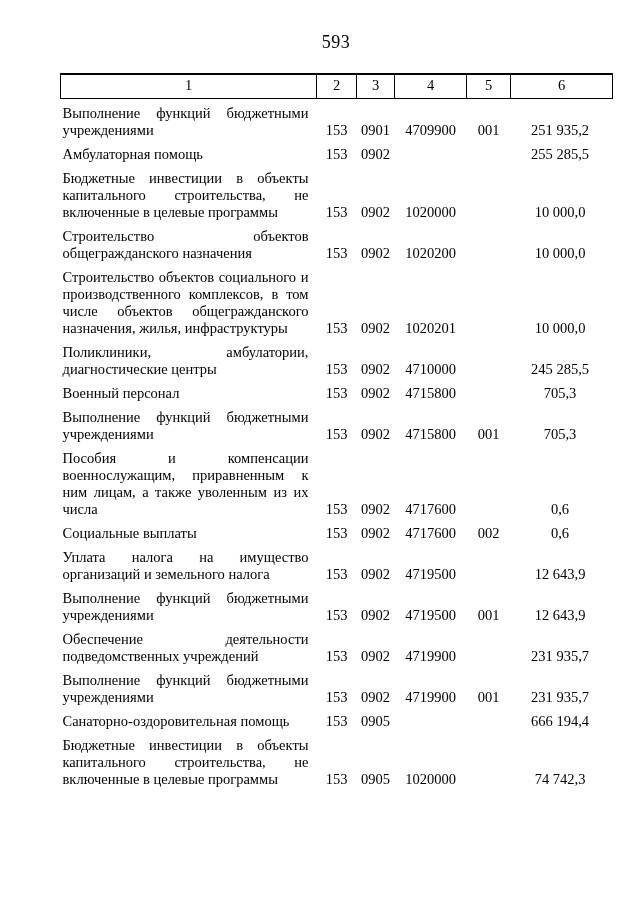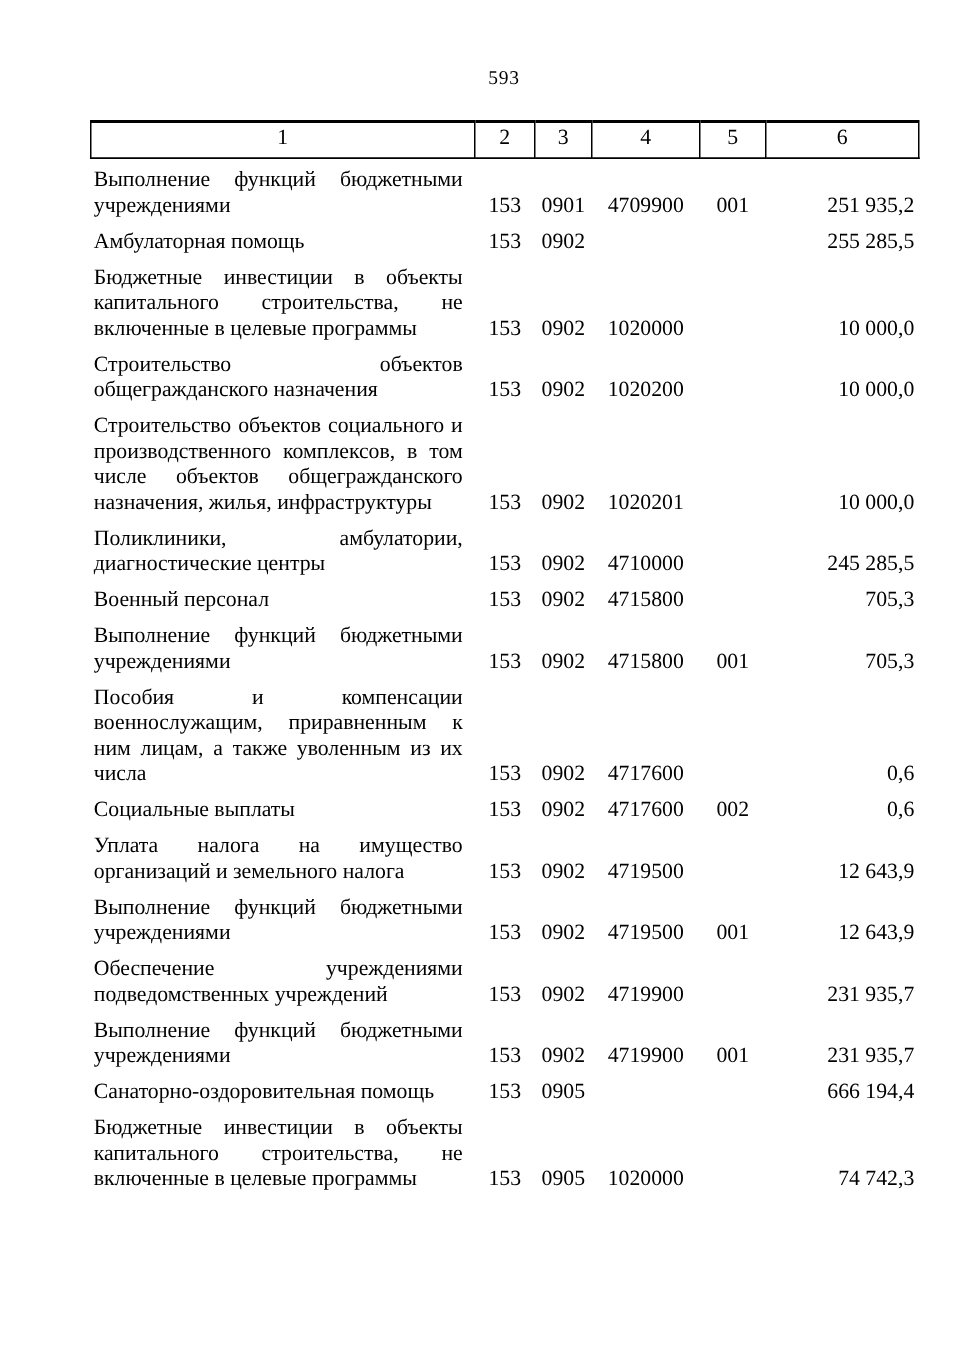--- a/index.html
+++ b/index.html
@@ -12,23 +12,23 @@
   }
   .page {
     width: 640px;
     height: 900px;
     background: #ffffff;
     position: relative;
     overflow: hidden;
   }
   .page-number {
     width: 552px;
-    margin: 44px 0 20px 60px;
-    text-align: center;
-    font-size: 13px;
+    margin: 32px 0 20px 60px;
+    text-align: center;
+    font-size: 18px;
     letter-spacing: 0.5px;
   }
   table.budget-table {
     border-collapse: collapse;
     table-layout: fixed;
     width: 552px;
     margin-left: 60px;
     font-size: 14.5px;
     line-height: 17px;
   }
@@ -48,21 +48,21 @@
   td.name {
     text-align: justify;
     padding-left: 2px;
     padding-right: 8px;
   }
   td.code {
     text-align: center;
     white-space: nowrap;
   }
   td.amount {
-    text-align: right;
+    text-align: center;
     white-space: nowrap;
     padding-right: 3px;
   }
 </style>
 </head>
 <body>
 
 <div class="page">
   <div class="page-number">593</div>
 
@@ -176,21 +176,21 @@
         </tr>
         <tr>
           <td class="name">Выполнение функций бюджетными учреждениями</td>
           <td class="code">153</td>
           <td class="code">0902</td>
           <td class="code">4719500</td>
           <td class="code">001</td>
           <td class="amount">12 643,9</td>
         </tr>
         <tr>
-          <td class="name">Обеспечение учреждениями подведомственных учреждений</td>
+          <td class="name">Обеспечение деятельности подведомственных учреждений</td>
           <td class="code">153</td>
           <td class="code">0902</td>
           <td class="code">4719900</td>
           <td class="code"></td>
           <td class="amount">231 935,7</td>
         </tr>
         <tr>
           <td class="name">Выполнение функций бюджетными учреждениями</td>
           <td class="code">153</td>
           <td class="code">0902</td>

